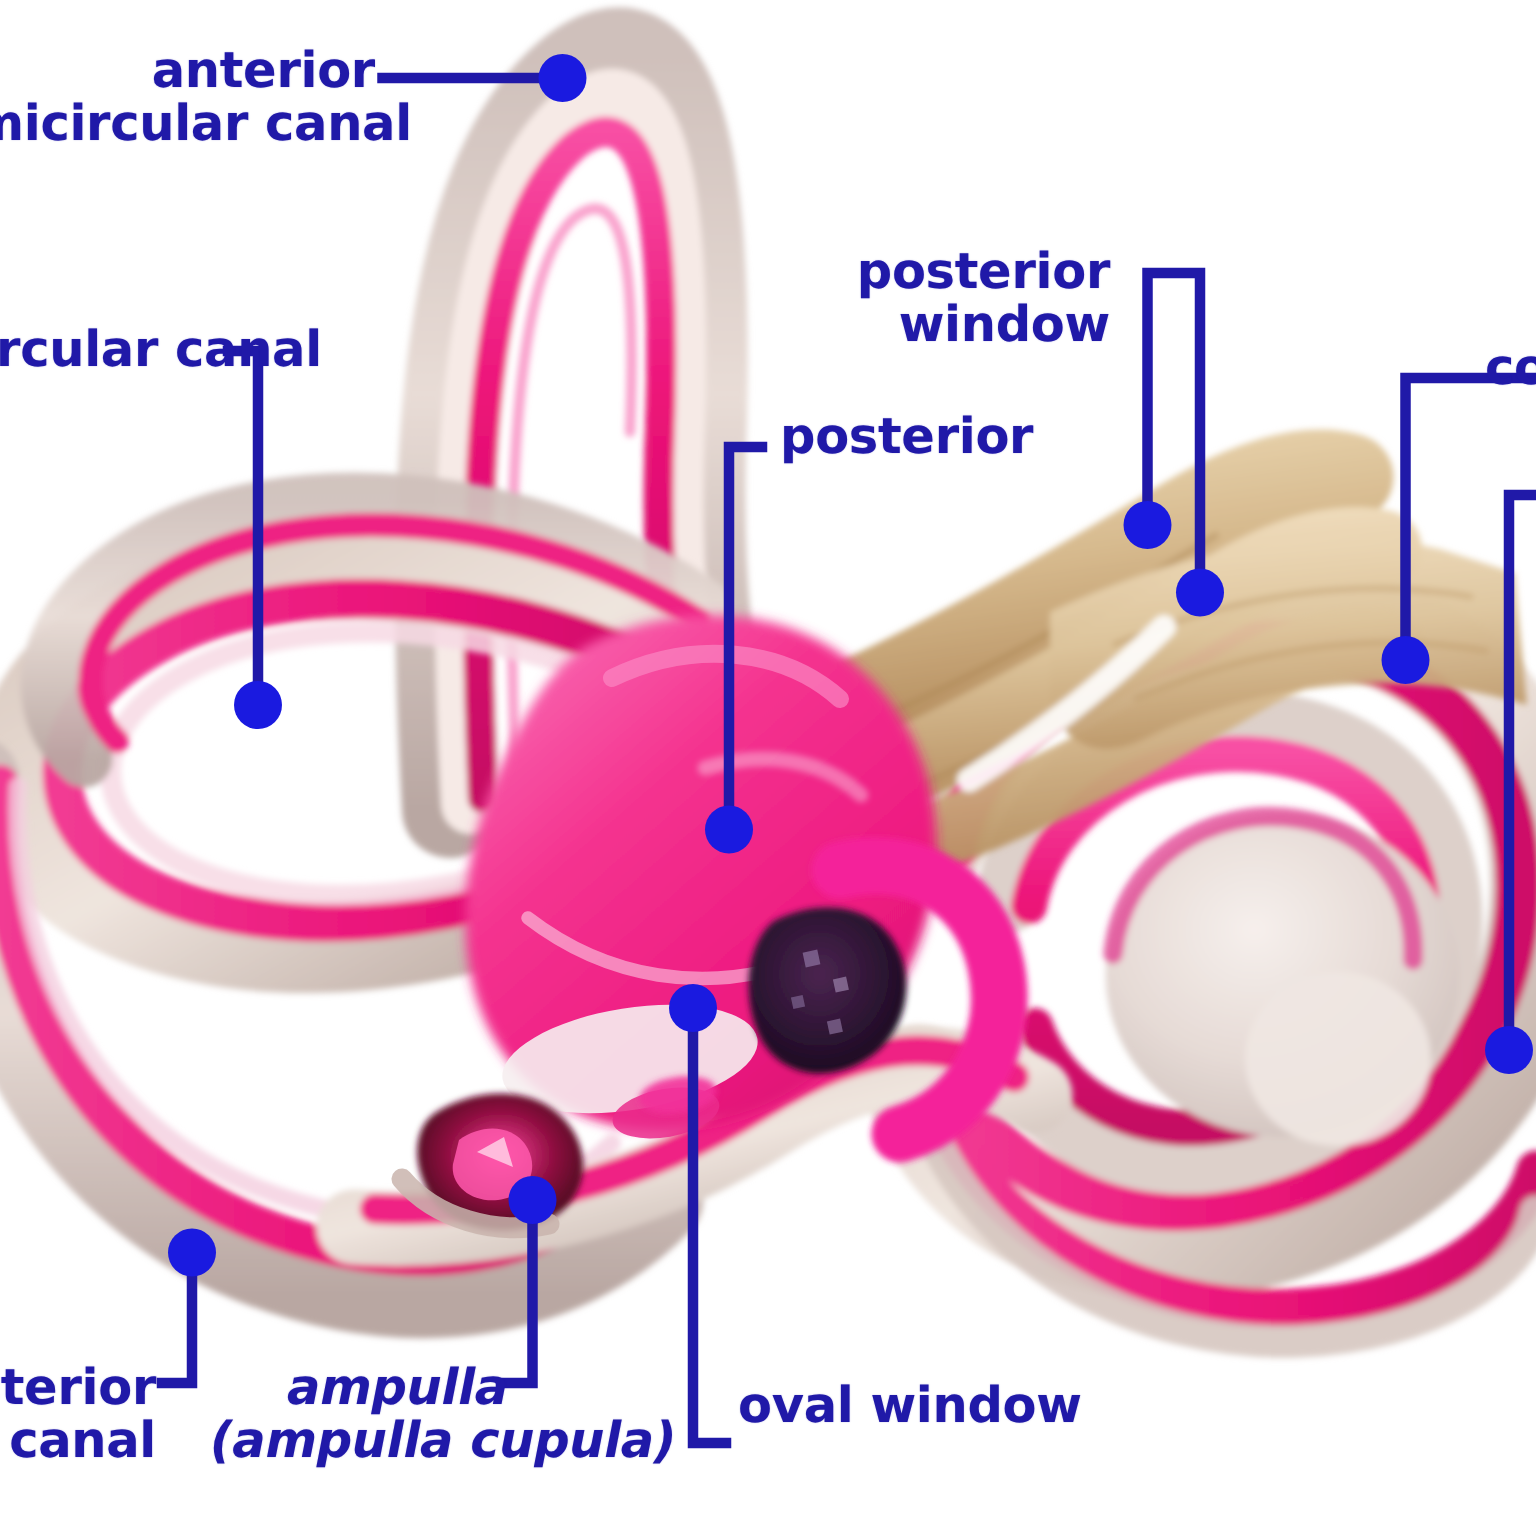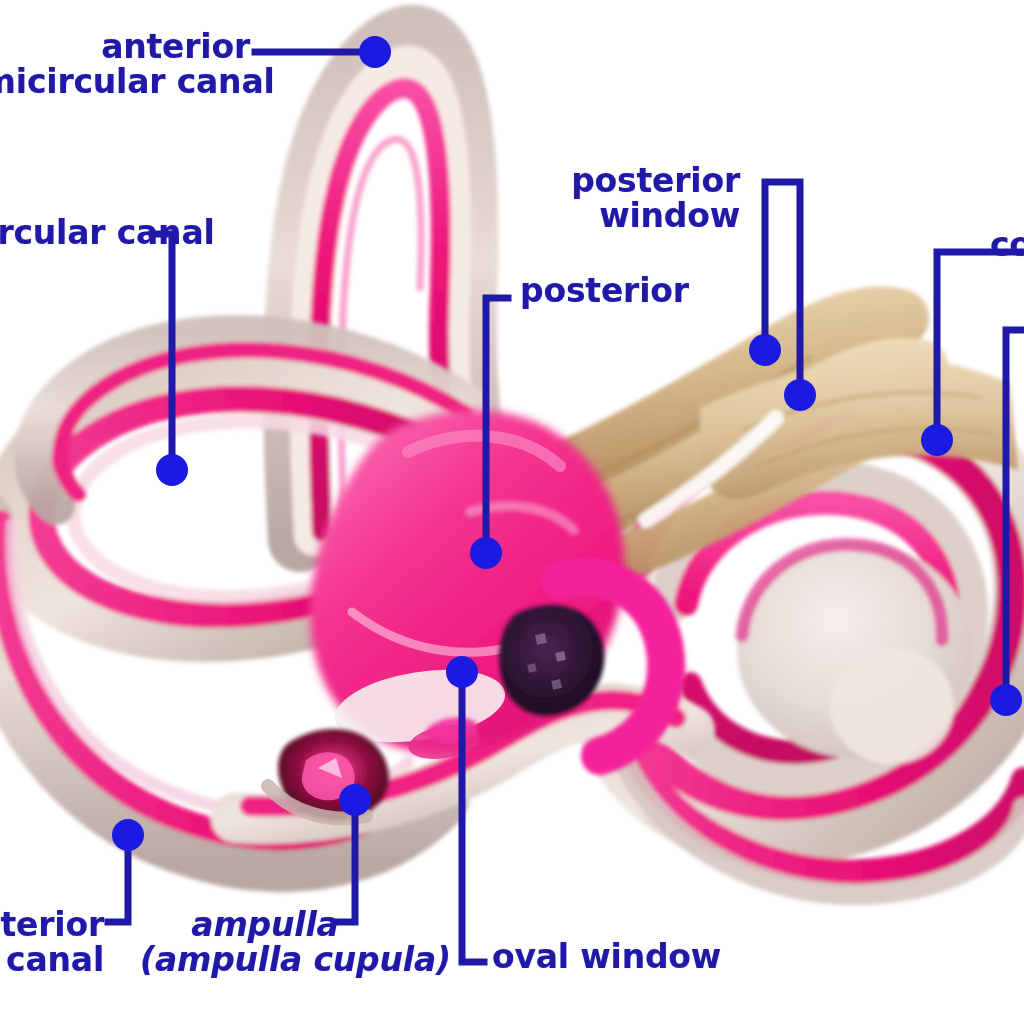--- a/index.html
+++ b/index.html
@@ -274,21 +274,21 @@
     <div class="lbl right" style="left:-112px; top:908px; width:216px;">
       <span>posterior</span>
       <span class="l2">canal</span>
     </div>
 
     <div class="lbl center" style="left:140px; top:908px; width:250px;">
       <span>ampulla</span>
       <span class="l2 sub">(ampulla cupula)</span>
     </div>
 
-    <div class="lbl" style="left:492px; top:940px;">
+    <div class="lbl" style="left:492px; top:920px;">
       <span>oval window</span>
     </div>
 
     <div class="lbl" style="left:520px; top:274px;">
       <span>posterior</span>
     </div>
 
     <div class="lbl right" style="left:480px; top:164px; width:260px;">
       <span>posterior</span>
       <span class="l2">window</span>

